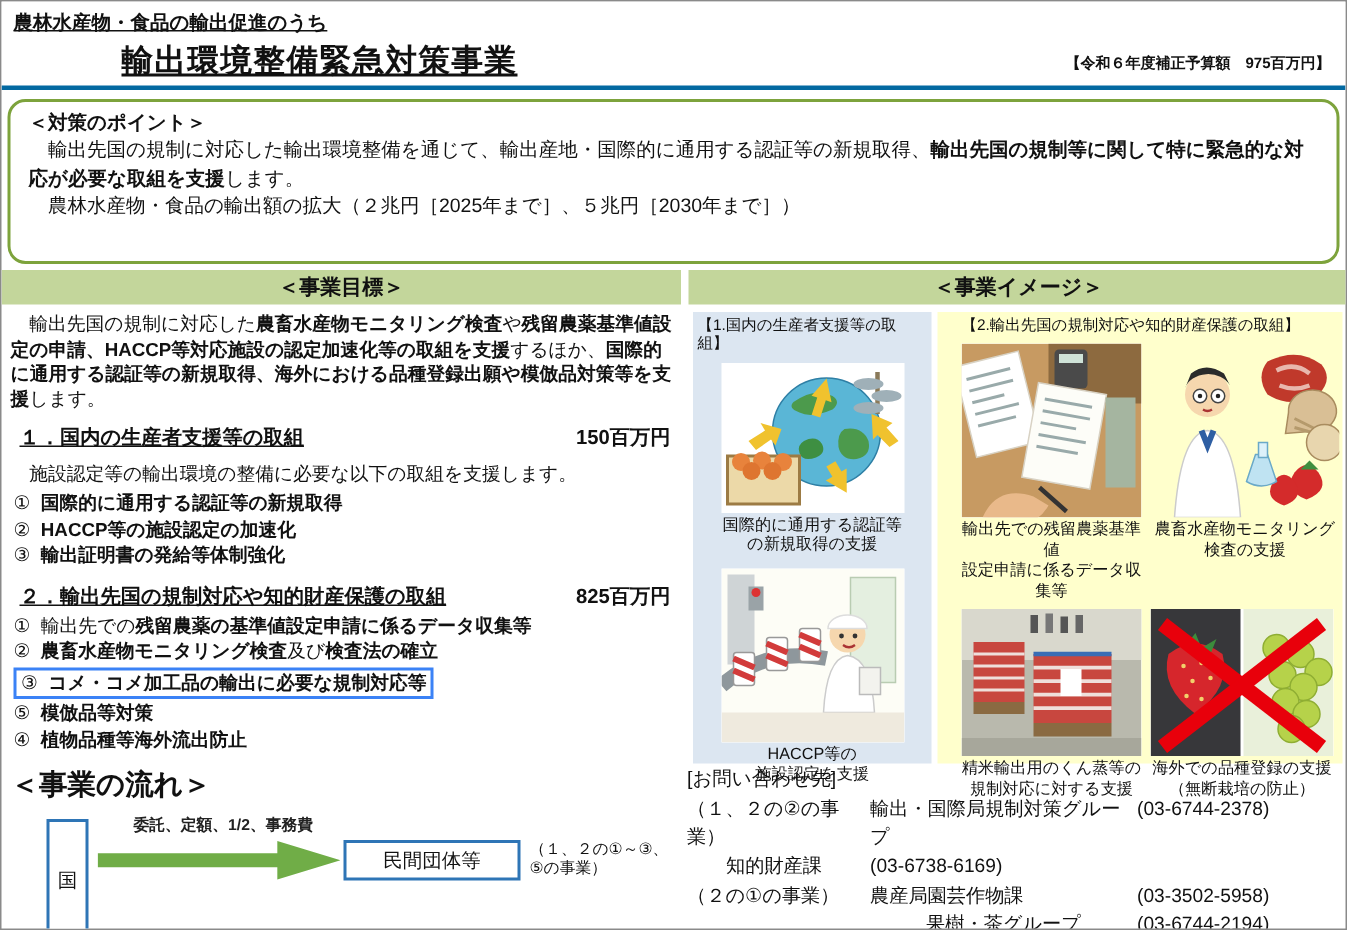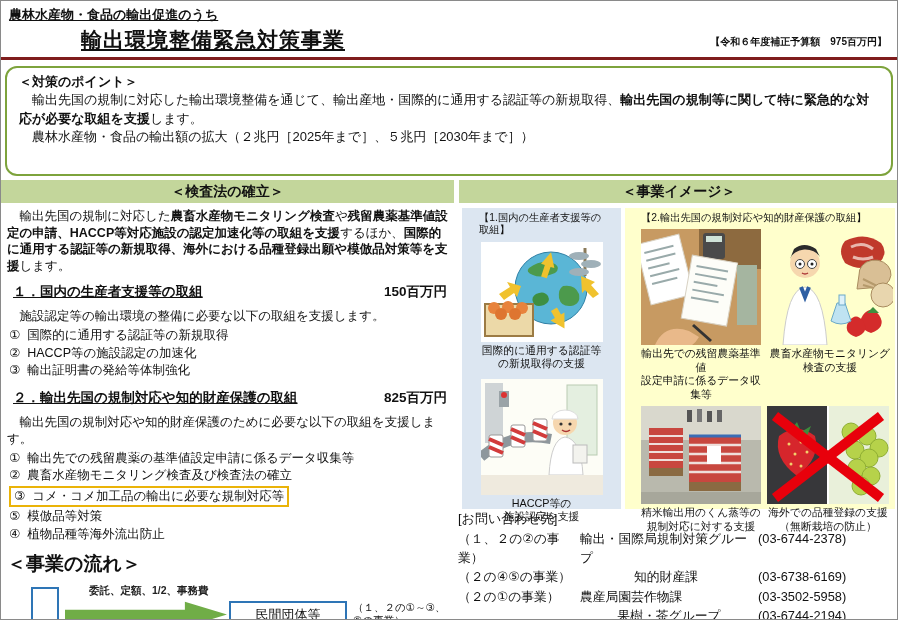--- a/index.html
+++ b/index.html
@@ -1,21 +1,21 @@
 <!DOCTYPE html>
 <html><head>
 <meta charset="utf-8">
 <style>
   * { margin:0; padding:0; box-sizing:border-box; }
   html,body { background:#e9e9e9; }
   body { font-family:"Liberation Sans","DejaVu Sans",sans-serif; color:#111; }
   .page { position:relative; width:898px; height:620px; background:#fff; border:1px solid #8a8a8a; overflow:hidden; margin:0 auto; }
 
   
-  .hdr { position:absolute; top:0; left:0; right:0; height:59px; border-bottom:3px solid #7f1d1d; background:#fff; }
+  .hdr { position:absolute; top:0; left:0; right:0; height:59px; border-bottom:3px solid #0369a1; background:#fff; }
   .supertitle { position:absolute; top:5px; left:8px; font-size:13px; font-weight:bold; text-decoration:underline; }
   .doc-title { position:absolute; top:25px; left:80px; font-size:21px; font-weight:bold; letter-spacing:1px; text-decoration:underline; }
   .budget-label { position:absolute; top:34px; right:10px; font-size:10px; font-weight:bold; }
 
   
   .points-box { position:absolute; top:65px; left:4px; right:4px; height:110px; border:2.5px solid #7da33c; border-radius:12px; padding:5px 12px; font-size:13px; line-height:1.42; background:#fff; }
   .points-box .ph { font-weight:bold; }
   .points-box .goal-h { margin-top:11px; }
   .b { font-weight:bold; }
 
@@ -27,40 +27,40 @@
   
   .left-col { position:absolute; top:204px; left:0; width:456px; height:416px; }
   .intro { padding:3px 8px 0 6px; font-size:12.5px; line-height:1.32; }
   .sec-head { display:flex; justify-content:space-between; align-items:baseline; padding:0 10px 0 12px; margin-top:9px; }
   .sec-head .t { font-size:13.5px; font-weight:bold; text-decoration:underline; }
   .sec-head .m { font-size:13.5px; font-weight:bold; }
   .lead { padding:0 6px; margin-top:7px; font-size:12.5px; }
   .items { padding:0 4px 0 8px; margin-top:2px; }
   .item { font-size:12.5px; line-height:1.4; }
   .item .num { margin-right:7px; }
-  .item .bt { font-weight:normal; }
-  .redbox { display:inline-block; border:2px solid #eab308; padding:0 3px; margin:1px 0; }
+  .item .bt { font-weight:bold; }
+  .redbox { display:inline-block; border:2px solid #3b82f6; padding:0 3px; margin:1px 0; }
 
   
   .flow-title { margin-top:8px; padding-left:6px; font-size:19px; font-weight:bold; }
   .flow { position:relative; height:100px; }
   .fbox { position:absolute; border:2px solid #2e75b6; background:#fff; display:flex; align-items:center; justify-content:center; font-size:13px; }
   .nation { left:30px; top:10px; width:28px; height:82px; }
   .fb1 { left:228px; top:24px; width:118px; height:27px; }
   .arrow { position:absolute; background:#70ad47; }
   .arr-big   { left:64px; top:23px; width:162px; height:29px; clip-path:polygon(0 34%,74% 34%,74% 6%,100% 50%,74% 94%,74% 66%,0 66%); }
   .flabel { position:absolute; font-size:10.5px; font-weight:bold; color:#222; }
   .fl1 { left:88px; top:7px; }
   .fnote { position:absolute; font-size:10.5px; line-height:1.25; width:100px; }
   .fn1 { left:352px; top:24px; }
 
   
   .right-col { position:absolute; top:204px; left:457px; width:441px; height:416px; }
   .panel { position:absolute; top:3px; }
-  .panel-blue { left:4px; width:159px; height:301px; background:#dce6f1; padding:4px 17px; }
+  .panel-blue { left:4px; width:159px; height:301px; background:#dce6f1; padding:4px 3px; }
   .panel-yellow { left:167px; width:270px; height:301px; background:#ffffcc; padding:4px 16px; }
   .panel-title { font-size:10.3px; line-height:1.2; }
   .imgcard { background:#fff; margin:5px auto 2px; overflow:hidden; }
   .cap { font-size:10.8px; line-height:1.25; text-align:center; white-space:pre-line; }
   .ygrid { display:flex; gap:6px; margin-top:4px; }
   .ycell { width:127px; }
   .ycell .imgcard { margin:1px auto 2px; }
 
   
   .contact { position:absolute; left:0; top:305px; width:441px; }
@@ -80,21 +80,21 @@
     <div class="doc-title">輸出環境整備緊急対策事業</div>
     <div class="budget-label">【令和６年度補正予算額　975百万円】</div>
   </div>
 
   <div class="points-box">
     <div class="ph">＜対策のポイント＞</div>
     <div><span>　輸出先国の規制に対応した輸出環境整備を通じて、輸出産地・国際的に通用する認証等の新規取得、</span><span class="b">輸出先国の規制等に関して特に緊急的な対応が必要な取組を支援</span><span>します。</span></div>
     <div>　農林水産物・食品の輸出額の拡大（２兆円［2025年まで］、５兆円［2030年まで］）</div>
   </div>
 
-  <div class="colhead left">＜検査法の確立＞</div>
+  <div class="colhead left">＜事業目標＞</div>
   <div class="colhead right">＜事業イメージ＞</div>
 
   <div class="left-col">
 
     <p class="intro"><span>　輸出先国の規制に対応した</span><span class="b">農畜水産物モニタリング検査</span><span>や</span><span class="b">残留農薬基準値設定の申請、HACCP等対応施設の認定加速化等の取組を支援</span><span>するほか、</span><span class="b">国際的に通用する認証等の新規取得、海外における品種登録出願や模倣品対策等を支援</span><span>します。</span></p>
 
     <div class="sec-head">
       <span class="t">１．国内の生産者支援等の取組</span>
       <span class="m">150百万円</span>
     </div>
@@ -102,21 +102,20 @@
     <div class="items">
       <div class="item"><span class="num">①</span><span class="bt">国際的に通用する認証等の新規取得</span></div>
       <div class="item"><span class="num">②</span><span class="bt">HACCP等の施設認定の加速化</span></div>
       <div class="item"><span class="num">③</span><span class="bt">輸出証明書の発給等体制強化</span></div>
     </div>
 
     <div class="sec-head">
       <span class="t">２．輸出先国の規制対応や知的財産保護の取組</span>
       <span class="m">825百万円</span>
     </div>
-    <p class="lead">　輸出先国の規制対応や知的財産保護のために必要な以下の取組を支援します。</p>
     <div class="items">
       <div class="item"><span class="num">①</span><span>輸出先での</span><span class="bt">残留農薬の基準値設定申請に係るデータ収集等</span></div>
       <div class="item"><span class="num">②</span><span class="bt">農畜水産物モニタリング検査</span><span>及び</span><span class="bt">検査法の確立</span></div>
       <div class="item"><span class="redbox"><span class="num">③</span><span class="bt">コメ・コメ加工品の輸出に必要な規制対応等</span></span></div>
       <div class="item"><span class="num">⑤</span><span class="bt">模倣品等対策</span></div>
       <div class="item"><span class="num">④</span><span class="bt">植物品種等海外流出防止</span></div>
     </div>
 
     <div class="flow-title">＜事業の流れ＞</div>
     <div class="flow">
@@ -307,21 +306,20 @@
     </div>
 
     <div class="contact">
       <div class="contact-h">[お問い合わせ先]</div>
       <div class="crow">
         <span class="label">（１、２の②の事業）</span>
         <span class="dept dl">輸出・国際局規制対策グループ</span>
         <span class="tel">(03-6744-2378)</span>
       </div>
       <div class="crow">
-        <span class="label">（２の④⑤の事業）</span>
         <span class="dept dr">知的財産課</span>
         <span class="tel">(03-6738-6169)</span>
       </div>
       <div class="crow">
         <span class="label">（２の①の事業）</span>
         <span class="dept dl">農産局園芸作物課</span>
         <span class="tel">(03-3502-5958)</span>
       </div>
       <div class="crow">
         <span class="label"></span>

